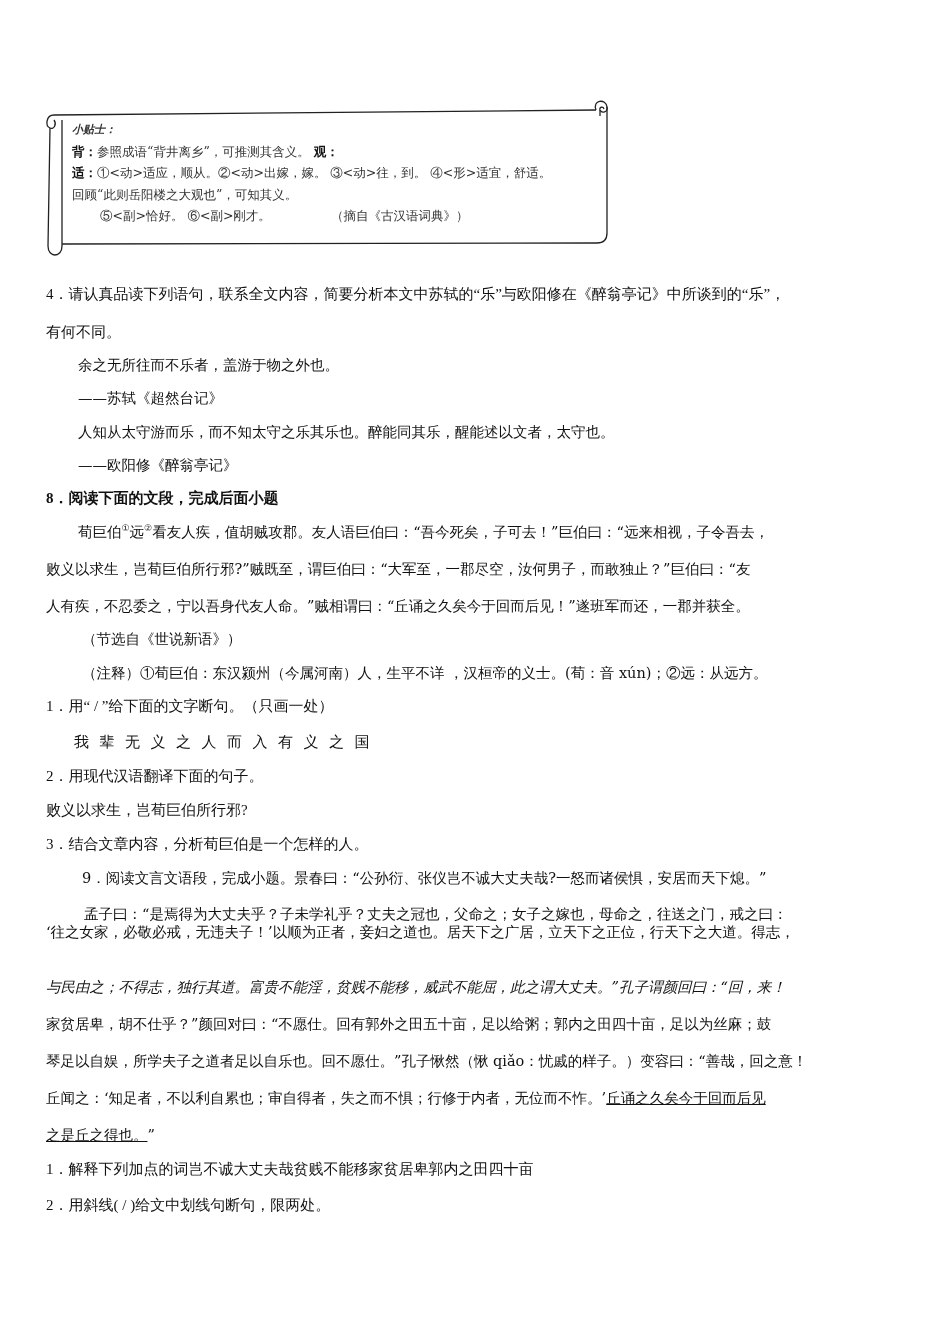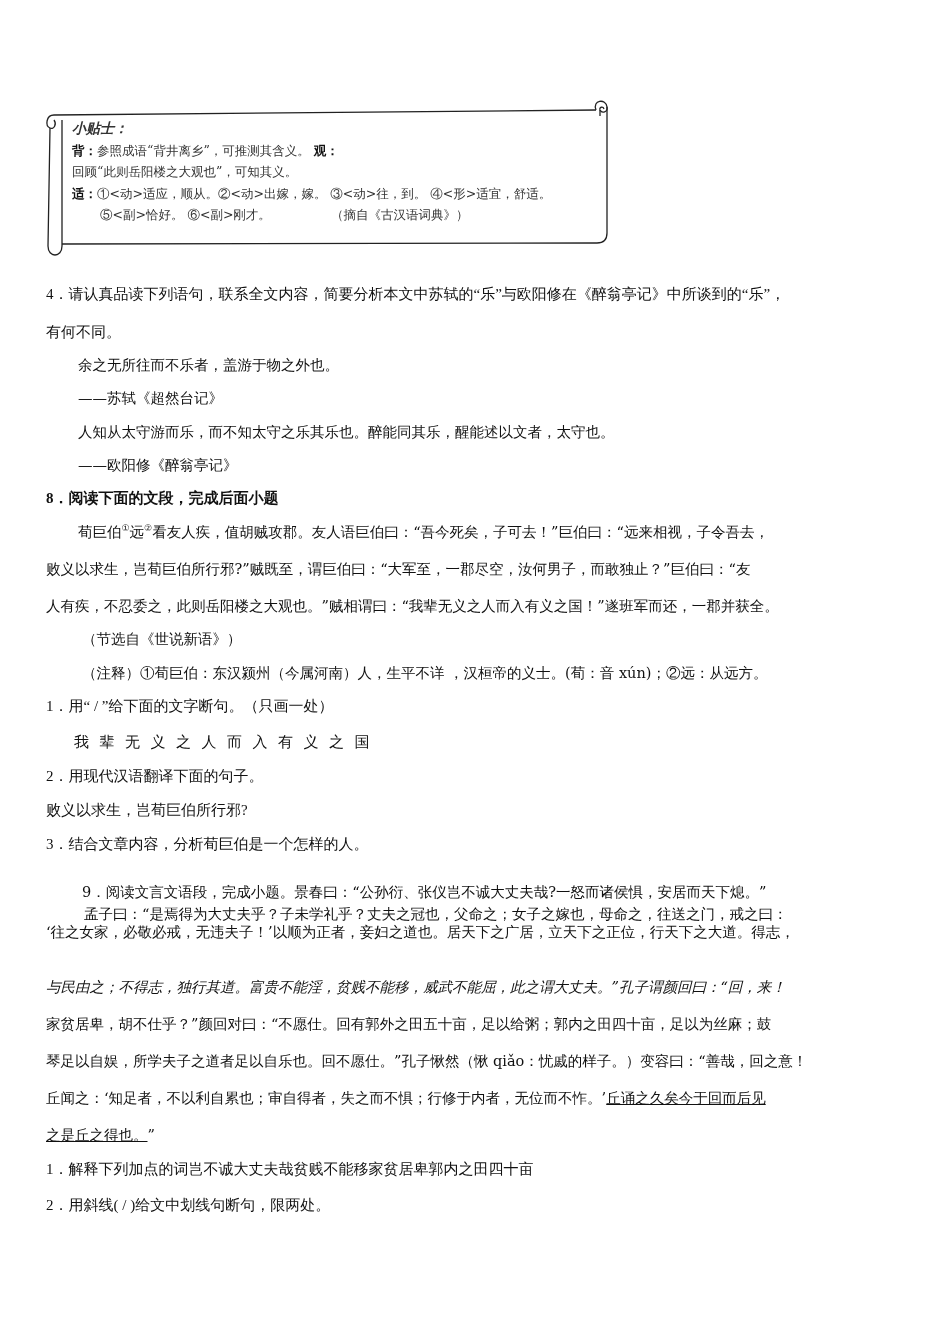--- a/index.html
+++ b/index.html
@@ -4,21 +4,21 @@
 <style>
   html, body { margin: 0; padding: 0; background: #ffffff; }
   body {
     width: 950px; height: 1344px; position: relative; overflow: hidden;
     font-family: "DejaVu Serif", "Liberation Serif", serif;
     color: #111;
   }
   .scroll-box { position: absolute; left: 44px; top: 98px; width: 566px; height: 160px; }
   .scroll-box svg { position: absolute; left: 0; top: 0; }
   .tip { position: absolute; left: 72px; top: 118px; width: 530px; font-size: 12.5px; line-height: 21.5px; color: #333; }
-  .tip .title { font-weight: bold; font-size: 14px; font-style: italic; margin-top: 38px; }
+  .tip .title { font-weight: bold; font-size: 11px; font-style: italic; margin-top: 38px; }
   .tip .kw { font-weight: bold; color: #111; }
   .tip .indent { padding-left: 28px; }
   .tip .src { margin-left: 60px; }
 
   .line { position: absolute; left: 46px; font-size: 14.5px; white-space: nowrap; }
   .sans { font-family: "Liberation Serif", "DejaVu Serif", serif; font-size: 15px; }
   .kai { font-family: "DejaVu Serif", serif; font-size: 14.5px; }
   .ind1 { left: 78px; }
   .ind2 { left: 82px; }
   .ind3 { left: 84px; }
@@ -47,51 +47,51 @@
     </g>
   </svg>
 </div>
 
 <div class="tip">
   <div><span class="title">小贴士：</span></div>
   <div>
     <span class="kw">背：</span><span>参照成语“背井离乡”，可推测其含义。</span>
     <span class="kw">观：</span>
   </div>
-  <div>回顾“此则岳阳楼之大观也”，可知其义。</div>
   <div>
     <span class="kw">适：</span><span>①&lt;动&gt;适应，顺从。②&lt;动&gt;出嫁，嫁。 ③&lt;动&gt;往，到。 ④&lt;形&gt;适宜，舒适。</span>
   </div>
+  <div>回顾“此则岳阳楼之大观也”，可知其义。</div>
   <div class="indent">
     <span>⑤&lt;副&gt;恰好。 ⑥&lt;副&gt;刚才。</span><span class="src">（摘自《古汉语词典》）</span>
   </div>
 </div>
 
 <div class="line sans" style="top:285px;">4．请认真品读下列语句，联系全文内容，简要分析本文中苏轼的“乐”与欧阳修在《醉翁亭记》中所谈到的“乐”，</div>
 <div class="line sans" style="top:323px;">有何不同。</div>
 <div class="line kai ind1" style="top:356px;">余之无所往而不乐者，盖游于物之外也。</div>
 <div class="line kai ind1" style="top:389px;">——苏轼《超然台记》</div>
 <div class="line kai ind1" style="top:423px;">人知从太守游而乐，而不知太守之乐其乐也。醉能同其乐，醒能述以文者，太守也。</div>
 <div class="line kai ind1" style="top:456px;">——欧阳修《醉翁亭记》</div>
 
 <div class="line sans" style="top:489px;font-weight:bold;">8．阅读下面的文段，完成后面小题</div>
 <div class="line kai ind1" style="top:523px;">
   <span>荀巨伯</span><sup style="font-size:9px;">①</sup><span>远</span><sup style="font-size:9px;">②</sup><span>看友人疾，值胡贼攻郡。友人语巨伯曰：“吾今死矣，子可去！”巨伯曰：“远来相视，子令吾去，</span>
 </div>
 <div class="line kai" style="top:560px;">败义以求生，岂荀巨伯所行邪?”贼既至，谓巨伯曰：“大军至，一郡尽空，汝何男子，而敢独止？”巨伯曰：“友</div>
-<div class="line kai" style="top:597px;">人有疾，不忍委之，此则岳阳楼之大观也。”贼相谓曰：“我辈无义之人而入有义之国！”遂班军而还，一郡并获全。</div>
+<div class="line kai" style="top:597px;">人有疾，不忍委之，宁以吾身代友人命。”贼相谓曰：“丘诵之久矣今于回而后见！”遂班军而还，一郡并获全。</div>
 <div class="line kai ind2" style="top:630px;">（节选自《世说新语》）</div>
 <div class="line kai ind2" style="top:664px;">（注释）①荀巨伯：东汉颍州（今属河南）人，生平不详 ，汉桓帝的义士。(荀：音 xún)；②远：从远方。</div>
 <div class="line sans" style="top:697px;">1．用“ / ”给下面的文字断句。（只画一处）</div>
 <div class="line sans spaced" style="top:733px;">我辈无义之人而入有义之国</div>
 <div class="line sans" style="top:767px;">2．用现代汉语翻译下面的句子。</div>
 <div class="line sans" style="top:801px;">败义以求生，岂荀巨伯所行邪?</div>
 <div class="line sans" style="top:835px;">3．结合文章内容，分析荀巨伯是一个怎样的人。</div>
 
-<div class="line kai ind2" style="top:869px;margin-top:14px;">9．阅读文言文语段，完成小题。景春曰：“公孙衍、张仪岂不诚大丈夫哉?一怒而诸侯惧，安居而天下熄。”</div>
+<div class="line kai ind2" style="top:869px;">9．阅读文言文语段，完成小题。景春曰：“公孙衍、张仪岂不诚大丈夫哉?一怒而诸侯惧，安居而天下熄。”</div>
 <div class="line kai ind3" style="top:905px;">孟子曰：“是焉得为大丈夫乎？子未学礼乎？丈夫之冠也，父命之；女子之嫁也，母命之，往送之门，戒之曰：</div>
 <div class="line kai" style="top:891px;margin-top:32px;">‘往之女家，必敬必戒，无违夫子！’以顺为正者，妾妇之道也。居天下之广居，立天下之正位，行天下之大道。得志，</div>
 <div class="line kai" style="top:978px;font-style:italic;">与民由之；不得志，独行其道。富贵不能淫，贫贱不能移，威武不能屈，此之谓大丈夫。”孔子谓颜回曰：“回，来！</div>
 <div class="line kai" style="top:1015px;">家贫居卑，胡不仕乎？”颜回对曰：“不愿仕。回有郭外之田五十亩，足以给粥；郭内之田四十亩，足以为丝麻；鼓</div>
 <div class="line kai" style="top:1052px;">琴足以自娱，所学夫子之道者足以自乐也。回不愿仕。”孔子愀然（愀 qiǎo：忧戚的样子。）变容曰：“善哉，回之意！</div>
 <div class="line kai" style="top:1089px;">
   <span>丘闻之：‘知足者，不以利自累也；审自得者，失之而不惧；行修于内者，无位而不怍。’</span><span class="ul">丘诵之久矣今于回而后见</span>
 </div>
 <div class="line kai" style="top:1126px;">
   <span class="ul">之是丘之得也。</span><span>”</span>

